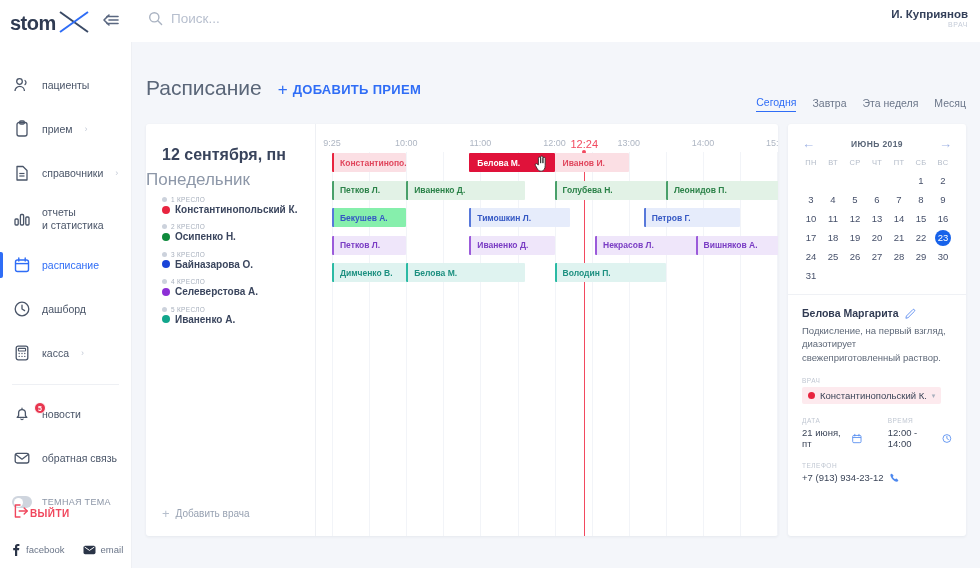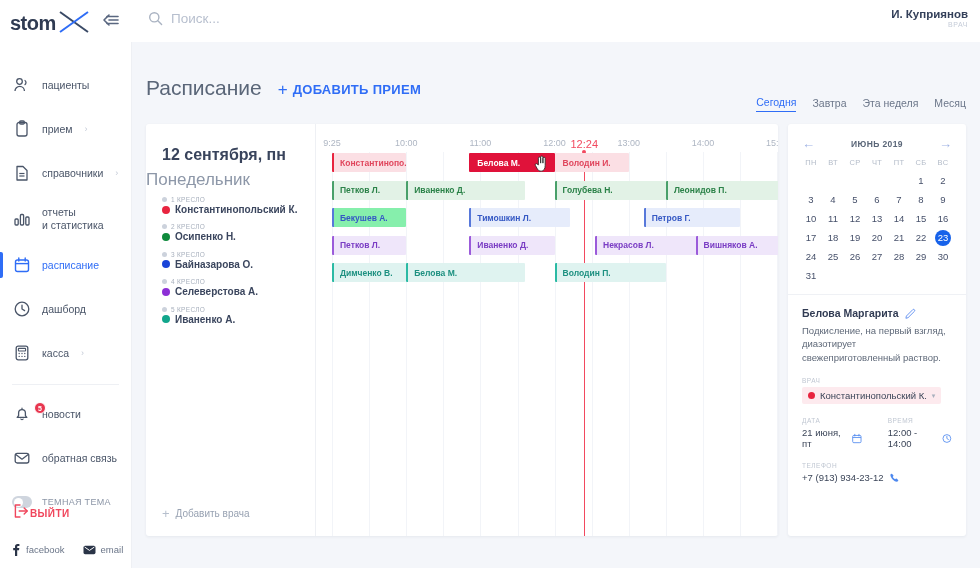--- a/index.html
+++ b/index.html
@@ -448,21 +448,21 @@
             <div class="now-dot" style="left: 268.28px;"></div>
           </div>
         <div id="appt-layer">
             <div class="appt" style="left: 16px; width: 74.2px; top: 29px; background: rgb(251, 223, 228); border-left: 2px solid rgb(232, 36, 63);">
               <span class="appt-label" style="color: rgb(224, 70, 93);">Константинопо...</span>
             </div>
             <div class="appt" style="left: 153.27px; width: 85.33px; top: 29px; background: rgb(224, 18, 58); border-left: 2px solid rgb(224, 18, 58);">
               <span class="appt-label" style="color: rgb(255, 255, 255);">Белова М.</span>
             </div>
             <div class="appt" style="left: 238.6px; width: 74.2px; top: 29px; background: rgb(251, 223, 228); border-left: 2px solid rgb(251, 223, 228);">
-              <span class="appt-label" style="color: rgb(224, 70, 93);">Володин И.</span>
+              <span class="appt-label" style="color: rgb(224, 70, 93);">Иванов И.</span>
             </div>
             <div class="appt" style="left: 16px; width: 74.2px; top: 56.5px; background: rgb(226, 242, 230); border-left: 2px solid rgb(73, 160, 106);">
               <span class="appt-label" style="color: rgb(43, 130, 72);">Петков Л.</span>
             </div>
             <div class="appt" style="left: 90.2px; width: 118.72px; top: 56.5px; background: rgb(226, 242, 230); border-left: 2px solid rgb(73, 160, 106);">
               <span class="appt-label" style="color: rgb(43, 130, 72);">Иваненко Д.</span>
             </div>
             <div class="appt" style="left: 238.6px; width: 111.3px; top: 56.5px; background: rgb(226, 242, 230); border-left: 2px solid rgb(73, 160, 106);">
               <span class="appt-label" style="color: rgb(43, 130, 72);">Голубева Н.</span>
             </div>

